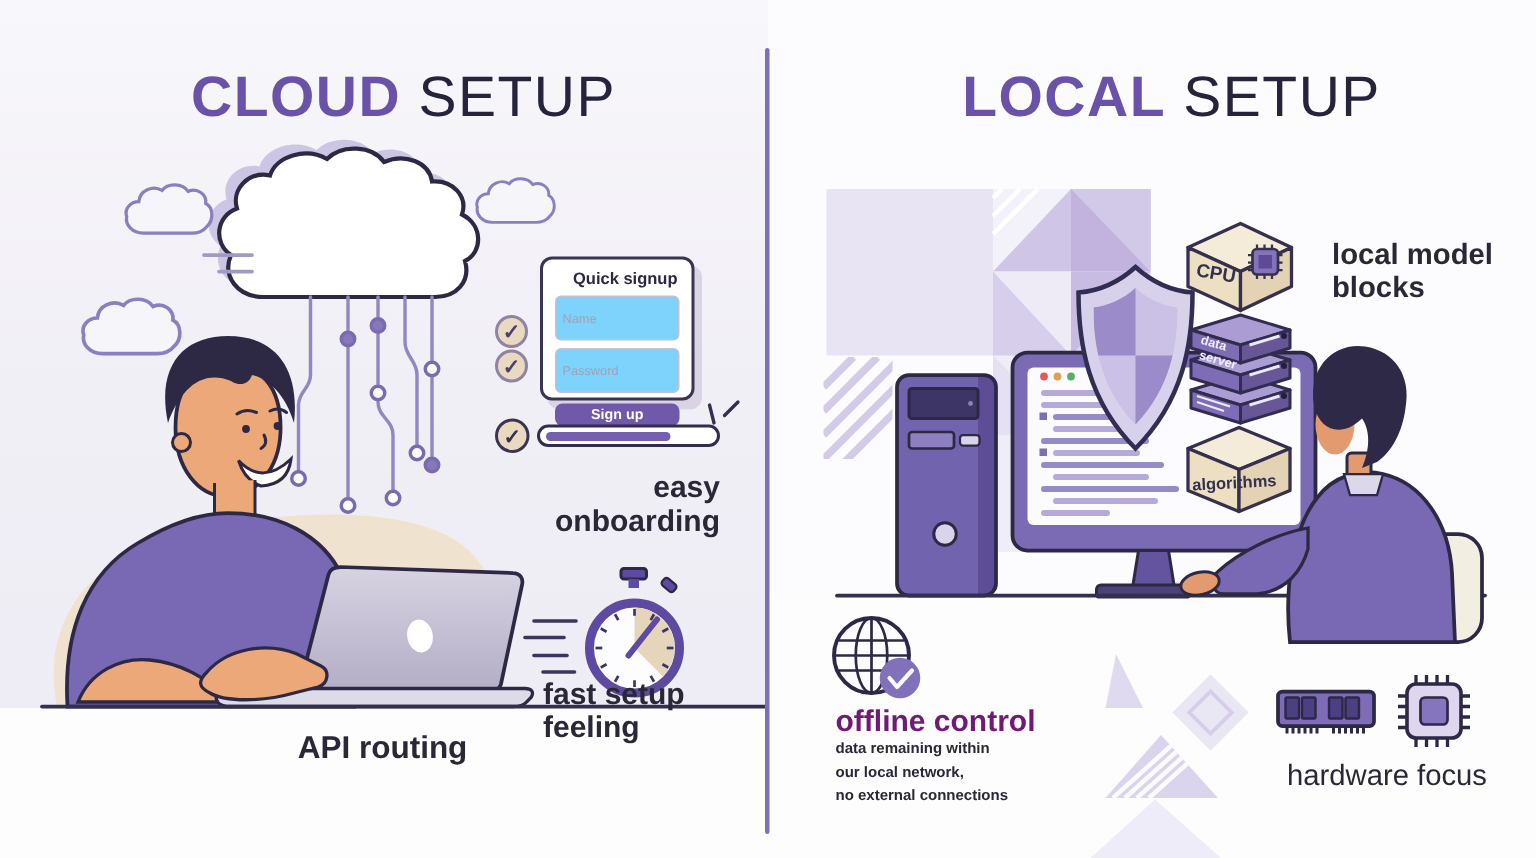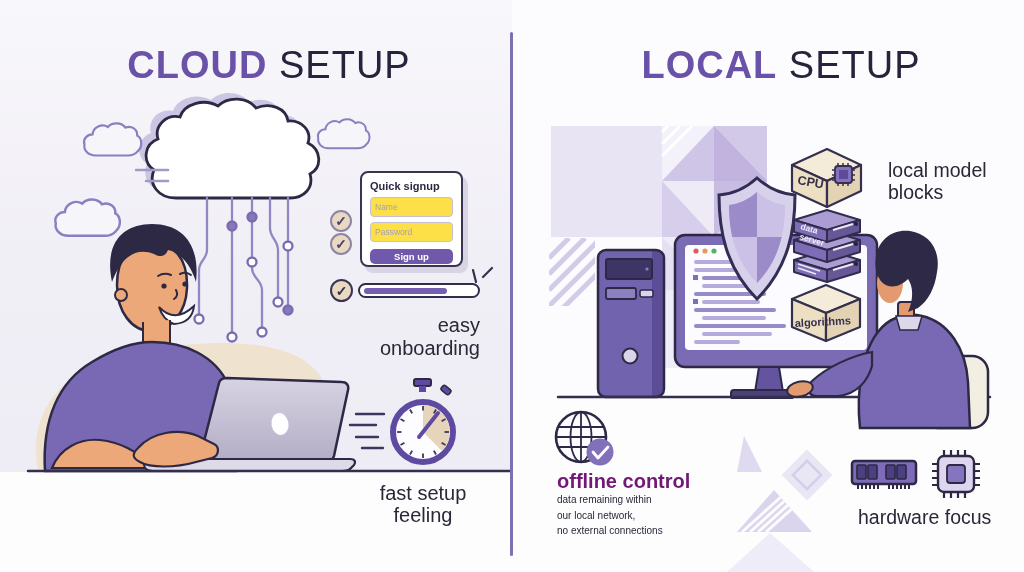--- a/index.html
+++ b/index.html
@@ -19,33 +19,33 @@
   .divider {
     position:absolute; left:510px; top:32px; width:3px; height:524px;
     background:#7f6fb3; border-radius:2px;
   }
   .title {
     position:absolute; top:44px; width:512px; text-align:center;
     font-size:38px; letter-spacing:1px; line-height:42px; white-space:nowrap;padding-left:26px;
   }
   .title .accent { color:#6a52a8; font-weight:800; }
   .title .rest   { color:#26233c; font-weight:500; }
-  .caption { position:absolute; color:#2a2836; font-weight:400; }
+  .caption { position:absolute; color:#2a2836; font-weight:700; }
 
   
   .signup-card {
     position:absolute; left:360px; top:171px; width:103px; height:96px;
     background:#ffffff; border:2px solid #3a3453; border-radius:8px;
     box-shadow:5px 6px 0 rgba(178,168,198,0.38); padding:7px 8px 8px 8px;
   }
-  .signup-title { font-size:11px; font-weight:700; color:#2c2840; }
+  .signup-title { font-size:11px; font-weight:700; color:#2c2840;margin-left:12px; }
   .signup-input {
-    width:100%; height:20px; margin-top:5px; border:1.5px solid #c6c0d6;
+    width:100%; height:30px; margin-top:5px; border:1.5px solid #c6c0d6;
     border-radius:4px; font-size:8.5px; color:#6d6780; padding:0 4px;
-    background:#fde047; display:block; font-family:"Liberation Sans",sans-serif;
+    background:#7dd3fc; display:block; font-family:"Liberation Sans",sans-serif;
   }
   .signup-input::placeholder { color:#a59fb4; }
   .signup-btn {
     width:100%; height:15px; margin-top:7px; border:none; border-radius:5px;
     background:#7059ab; color:#ffffff; font-size:9.5px; font-weight:600;
     font-family:"Liberation Sans",sans-serif; cursor:pointer; display:block;
   }
 
   
   .check-circle {
@@ -396,21 +396,22 @@
     </div>
   <div class="check-circle dark" style="left:330px;top:279px">
       <span>✓</span>
     </div>
 
   <div class="progress-track">
     <span class="progress-fill" style="width: 70%;"></span>
   </div>
 
   <div class="caption" style="left:344px;top:314px;width:136px;text-align:right;font-size:20px">easy onboarding</div>
-  <div class="caption" style="left:362px;top:482px;width:122px;text-align:center;font-size:20px;line-height:22px">
+  <div class="caption" style="left:185px;top:487px;width:140px;text-align:center;font-size:21px">API routing</div>
+  <div class="caption" style="left:362px;top:452px;width:122px;font-size:20px;line-height:22px">
     <div>fast setup</div>
     <div>feeling</div>
   </div>
 
   <div class="caption" style="left:888px;top:160px;font-size:19.5px;line-height:21.5px">
     <div>local model</div>
     <div>blocks</div>
   </div>
   <div class="caption" style="left:557px;top:470px;font-size:20px;font-weight:600;color:#701a75">offline control</div>
   <div class="caption" style="left:557px;top:492px;font-size:10px;line-height:15.5px;color:#2a2737">

